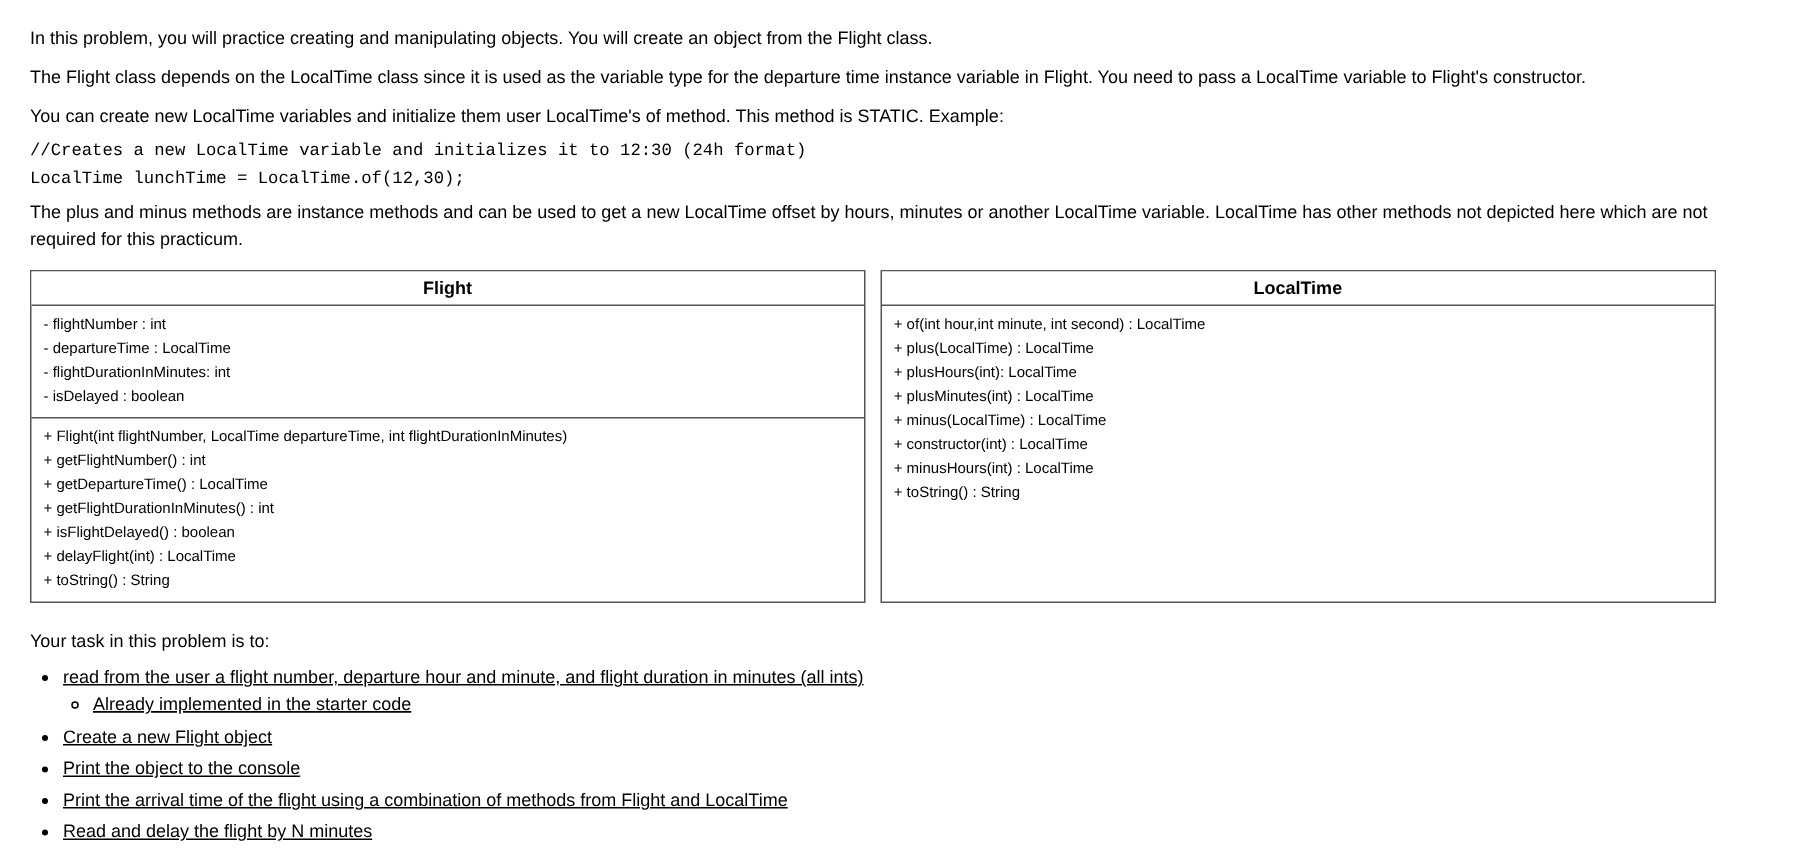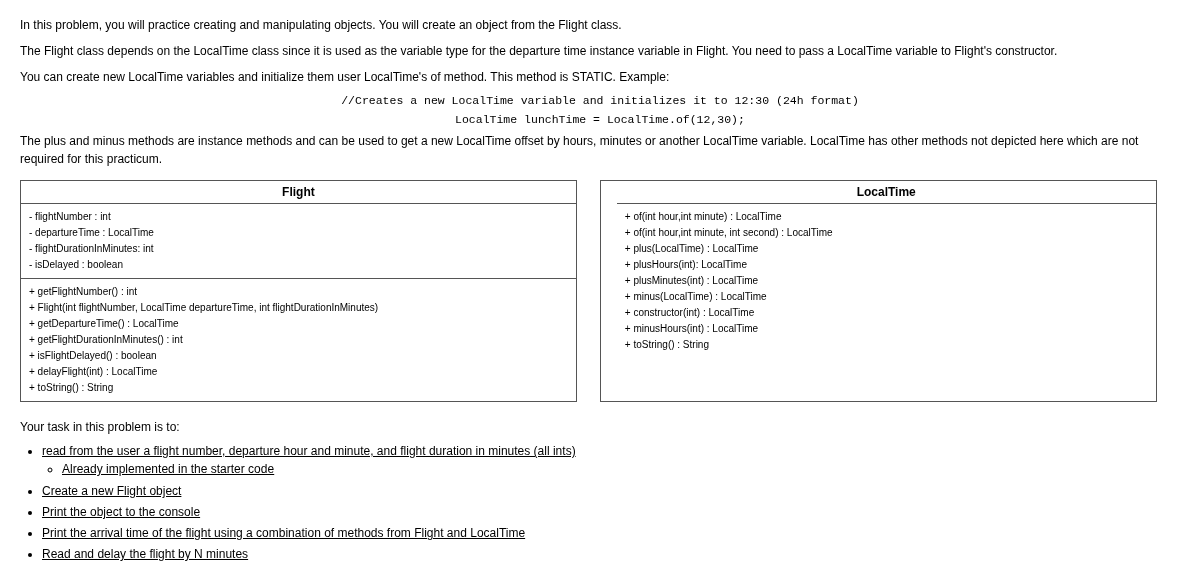--- a/index.html
+++ b/index.html
@@ -15,37 +15,35 @@
     .paragraph {
       margin-bottom: 8px;
       line-height: 1.5;
       font-size: 12px;
     }
     .code-block {
       font-family: 'Courier New', Courier, monospace;
       font-size: 11.5px;
       margin-bottom: 6px;
       color: #000;
-      text-align: center;
     }
     .uml-container {
       display: flex;
       flex-direction: row;
-      gap: 13px;
+      gap: 0;
       margin: 12px 0;
       width: 100%;
     }
     .uml-table {
       border: 1px solid #555;
       width: 48%;
       margin-right: 10px;
     }
     .uml-table:last-child {
       margin-right: 0;
-      padding-left: 16px;
     }
     .uml-header {
       text-align: center;
       font-weight: bold;
       font-size: 12px;
       border-bottom: 1px solid #555;
       padding: 4px 6px;
       background: #fff;
     }
     .uml-section {
@@ -91,34 +89,33 @@
 <div class="uml-container">
   <div class="uml-table">
     <div class="uml-header">Flight</div>
     <div class="uml-section">
       <div>- flightNumber : int</div>
       <div>- departureTime : LocalTime</div>
       <div>- flightDurationInMinutes: int</div>
       <div>- isDelayed : boolean</div>
     </div>
     <div class="uml-section">
+      <div>+ Flight(int flightNumber, LocalTime departureTime, int flightDurationInMinutes)</div>
       <div>+ getFlightNumber() : int</div>
-      <div>+ Flight(int flightNumber, LocalTime departureTime, int flightDurationInMinutes)</div>
       <div>+ getDepartureTime() : LocalTime</div>
       <div>+ getFlightDurationInMinutes() : int</div>
       <div>+ isFlightDelayed() : boolean</div>
       <div>+ delayFlight(int) : LocalTime</div>
       <div>+ toString() : String</div>
     </div>
   </div>
 
   <div class="uml-table">
     <div class="uml-header">LocalTime</div>
     <div class="uml-section">
-      <div>+ of(int hour,int minute) : LocalTime</div>
       <div>+ of(int hour,int minute, int second) : LocalTime</div>
       <div>+ plus(LocalTime) : LocalTime</div>
       <div>+ plusHours(int): LocalTime</div>
       <div>+ plusMinutes(int) : LocalTime</div>
       <div>+ minus(LocalTime) : LocalTime</div>
       <div>+ constructor(int) : LocalTime</div>
       <div>+ minusHours(int) : LocalTime</div>
       <div>+ toString() : String</div>
     </div>
   </div>

